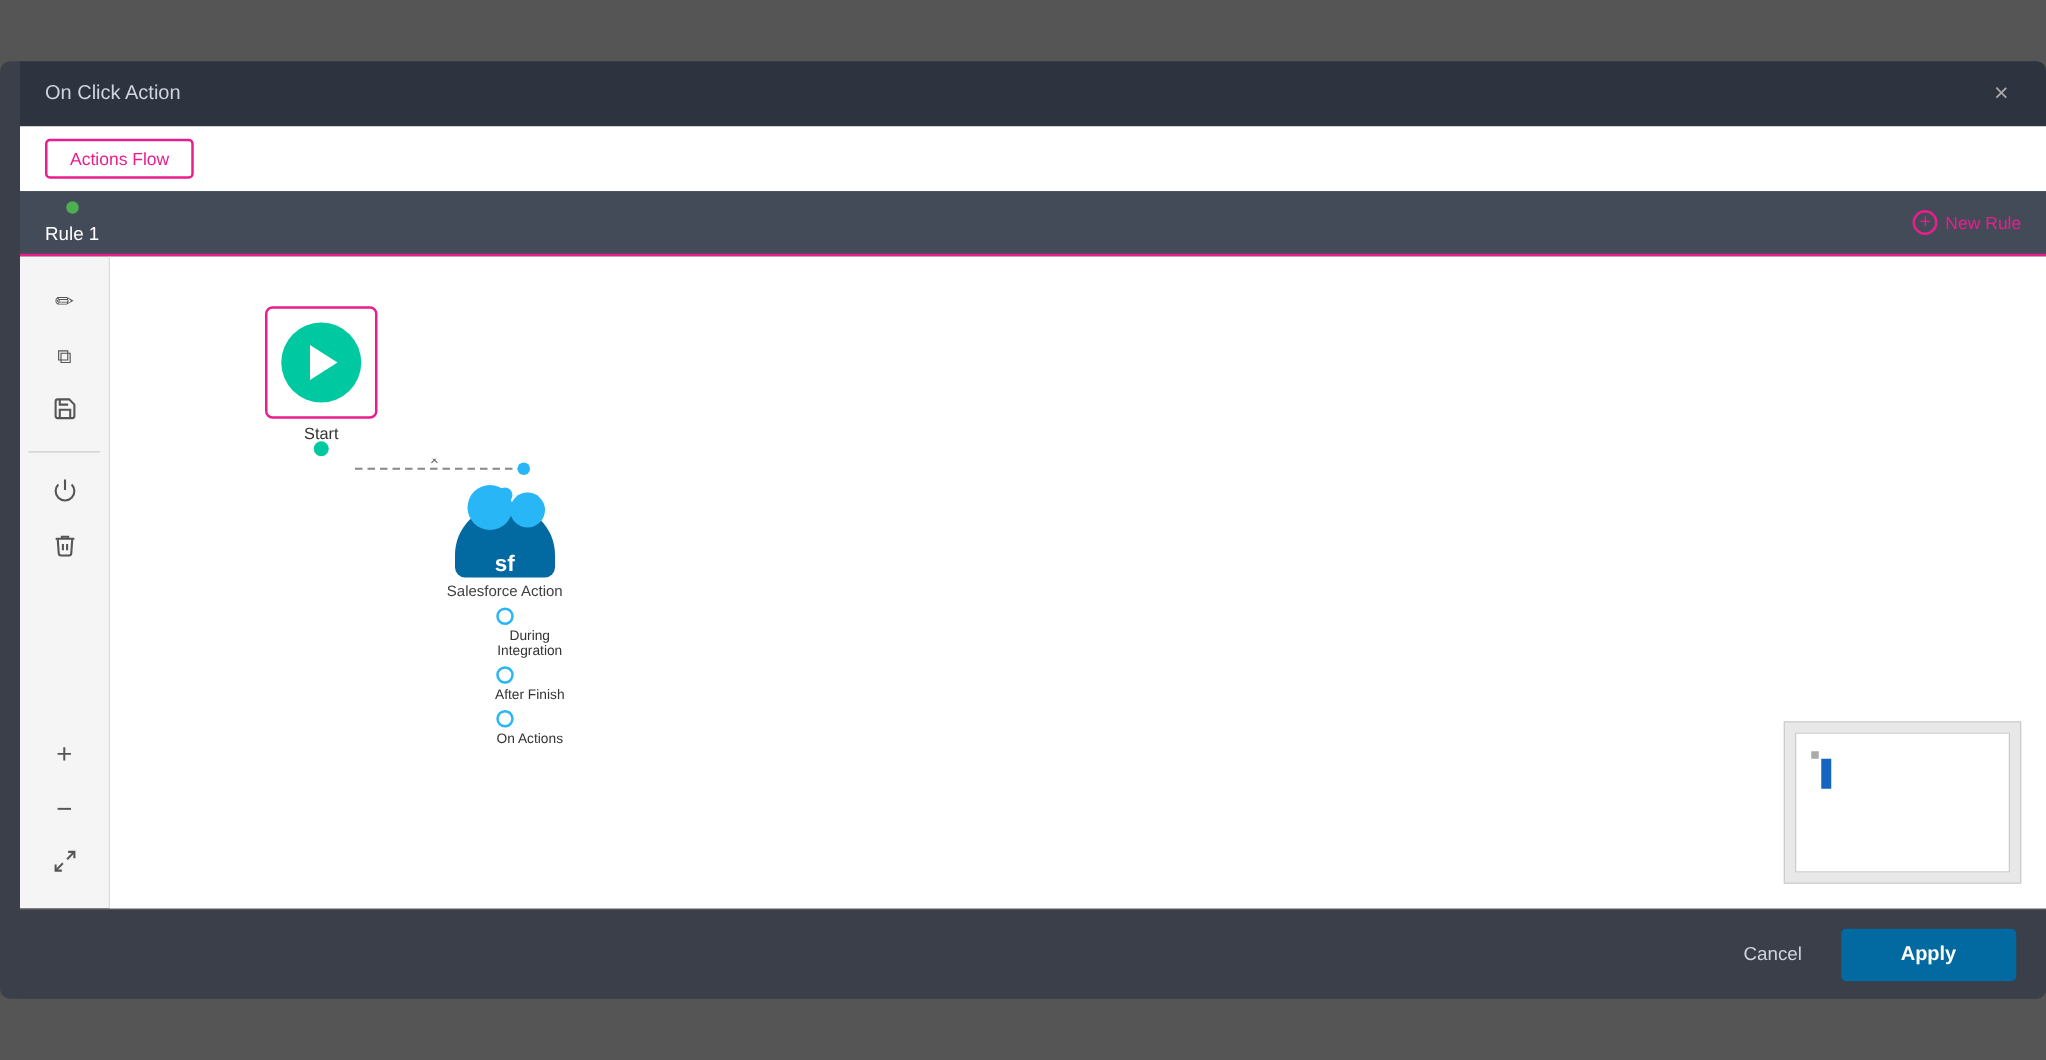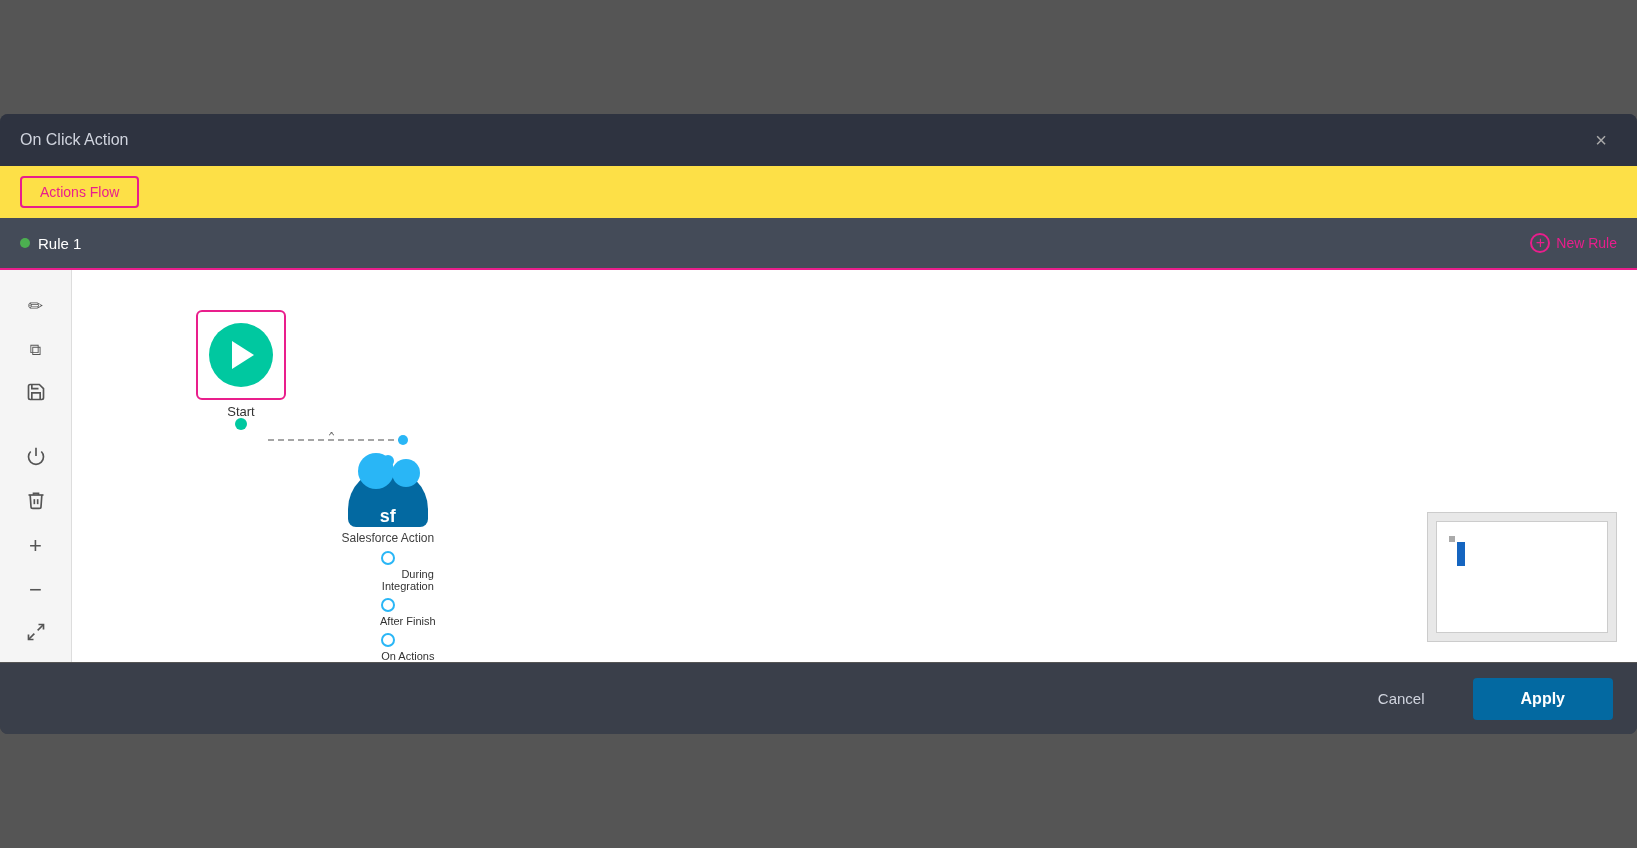--- a/index.html
+++ b/index.html
@@ -1,26 +1,27 @@
 <!DOCTYPE html>
 <html><head>
   <meta charset="utf-8">
   <style>
     * { box-sizing: border-box; margin: 0; padding: 0; }
     body { font-family: Arial, sans-serif; background: #555; display: flex; align-items: center; justify-content: center; height: 100vh; }
 
     .modal {
       width: 1637px;
-      height: 620px;
+      height: 750px;
       background: #3a3f4a;
       border-radius: 8px;
       display: flex;
       flex-direction: column;
       overflow: hidden;
       position: relative;
+      padding-left: 16px;
     }
 
     
     .modal-titlebar {
       background: #2e3340;
       height: 52px;
       display: flex;
       align-items: center;
       padding: 0 20px;
       justify-content: space-between;
@@ -39,21 +40,21 @@
       cursor: pointer;
       width: 32px;
       height: 32px;
       display: flex;
       align-items: center;
       justify-content: center;
     }
 
     
     .tab-bar {
-      background: #fde047;
+      background: #ffffff;
       height: 52px;
       display: flex;
       align-items: center;
       padding: 0 20px;
       flex-shrink: 0;
     }
     .tab-btn {
       border: 2px solid #e91e8c;
       background: none;
       color: #e91e8c;
@@ -73,20 +74,21 @@
       justify-content: space-between;
       flex-shrink: 0;
       border-bottom: 2px solid #e91e8c;
     }
     .rule-label {
       display: flex;
       align-items: center;
       gap: 8px;
       color: #fff;
       font-size: 15px;
+      flex-direction: column;
     }
     .rule-dot {
       width: 10px;
       height: 10px;
       border-radius: 50%;
       background: #4caf50;
     }
     .new-rule-btn {
       background: none;
       border: none;
@@ -296,21 +298,21 @@
       width: 14px;
       height: 14px;
       border-radius: 50%;
       border: 2px solid #29b6f6;
       background: #fff;
     }
     .output-label {
       font-size: 11px;
       color: #333;
       margin-top: 3px;
-      text-align: right;
+      text-align: center;
       margin-left: 40px;
     }
 
     
     .mini-map {
       position: absolute;
       bottom: 20px;
       right: 20px;
       width: 190px;
       height: 130px;
@@ -345,21 +347,21 @@
     }
 
     
     .footer {
       background: #3a3f4a;
       height: 72px;
       display: flex;
       align-items: center;
       justify-content: flex-end;
       padding: 0 24px;
-      gap: 24px;
+      gap: 7px;
       flex-shrink: 0;
       border-top: 1px solid #555;
     }
     .cancel-btn {
       background: none;
       border: none;
       color: #d0d4de;
       font-size: 15px;
       cursor: pointer;
       padding: 10px 24px;

